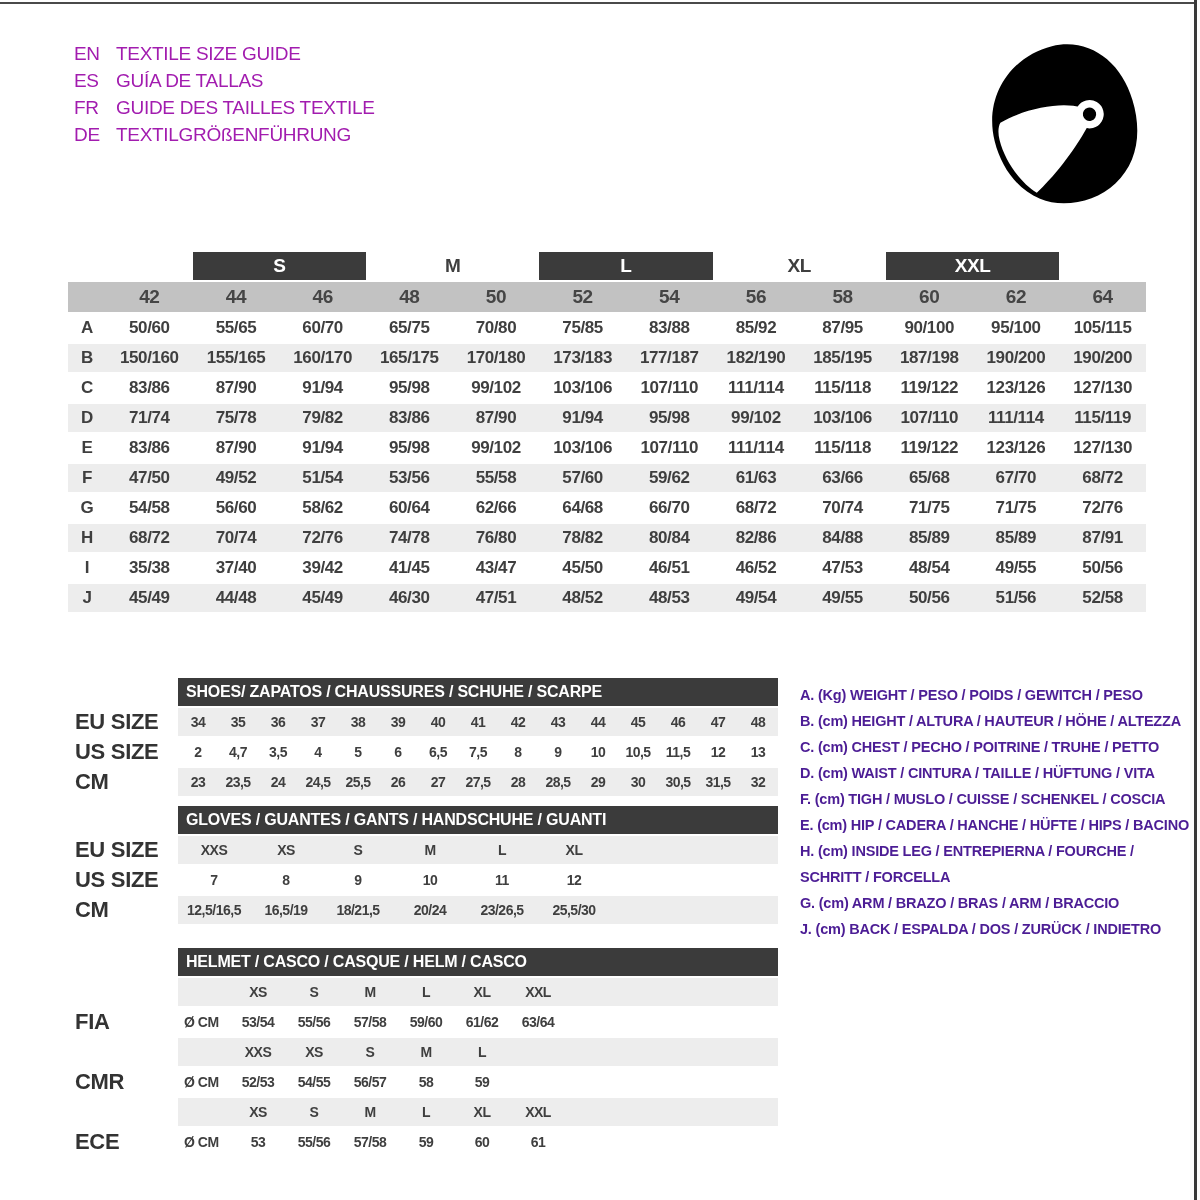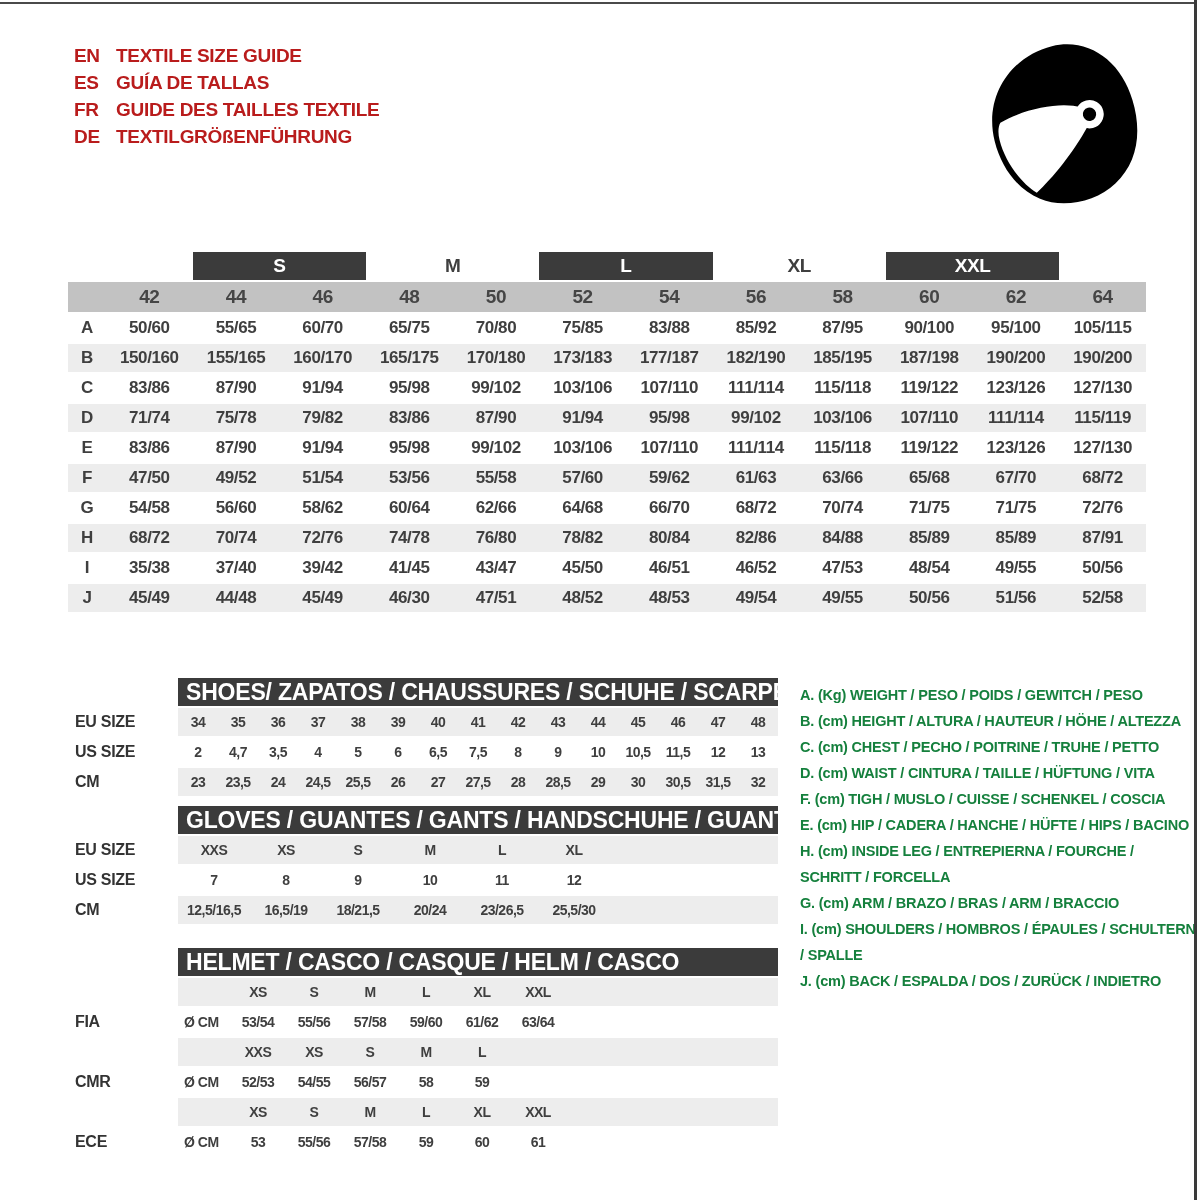--- a/index.html
+++ b/index.html
@@ -10,46 +10,46 @@
   }
   *{box-sizing:border-box;}
   html,body{margin:0;padding:0;}
   body{
     width:1200px;height:1200px;background:#fff;position:relative;
     font-family:"Liberation Sans",sans-serif;color:var(--text);
     overflow:hidden;
   }
   
   #langs{position:absolute;left:74px;top:40px;}
-  .lang-row{display:flex;height:27px;align-items:flex-end;font-size:19px;font-weight:700;letter-spacing:-0.3px;color:#b91c1c;}
+  .lang-row{display:flex;height:27px;align-items:center;font-size:19px;font-weight:400;letter-spacing:-0.3px;color:#a21caf;}
   .lang-code{width:42px;flex:0 0 42px;}
   
   .helmet-icon{position:absolute;left:980px;top:40px;width:172px;height:167px;}
   
   .mt{position:absolute;left:68px;top:250px;width:1078px;table-layout:fixed;border-collapse:separate;border-spacing:0 2px;}
   .mt td{padding:0;text-align:center;font-weight:700;font-size:17px;letter-spacing:-0.4px;height:28px;color:var(--text);white-space:nowrap;}
   .mt tr.groups td{height:28px;font-size:19px;}
   .mt td.grp.dark{background:var(--dark-bar);color:#fff;}
   .mt tr.band td{background:var(--band-gray);font-size:19px;height:30px;color:#454545;}
   .mt tr.stripe td{background:var(--stripe-gray);}
   
   .sub{position:absolute;left:68px;width:712px;}
   #shoes{top:678px;} #gloves{top:806px;} #helmet{top:948px;}
   .sub-grid{display:grid;grid-template-columns:110px 600px;grid-auto-rows:28px;row-gap:2px;}
-  .bar{background:var(--dark-bar);color:#fff;font-weight:700;font-size:23px;letter-spacing:-0.2px;display:flex;align-items:center;padding-left:8px;white-space:nowrap;}
-  .side-label{display:flex;align-items:center;font-weight:700;font-size:16px;letter-spacing:-0.3px;padding-left:7px;color:#333;white-space:nowrap;}
+  .bar{background:var(--dark-bar);color:#fff;font-weight:700;font-size:16px;letter-spacing:-0.2px;display:flex;align-items:center;padding-left:8px;white-space:nowrap;}
+  .side-label{display:flex;align-items:center;font-weight:700;font-size:22px;letter-spacing:-0.3px;padding-left:7px;color:#333;white-space:nowrap;}
   .row{display:grid;font-weight:700;font-size:14px;letter-spacing:-0.5px;color:var(--text);}
   .row > div{display:flex;align-items:center;justify-content:center;min-width:0;white-space:nowrap;}
   .row.gray{background:var(--stripe-gray);}
   .row.shoes-cols{grid-template-columns:repeat(15,1fr);}
   .row.glove-cols{grid-template-columns:repeat(6,72px) 1fr;}
   .row.helm-cols{grid-template-columns:52px repeat(6,56px) 1fr;}
   .row > div.unit{justify-content:flex-start;padding-left:6px;}
   
-  #legend{position:absolute;left:800px;top:682px;width:398px;font-weight:700;font-size:14.5px;line-height:26px;letter-spacing:-0.2px;color:#15803d;}
+  #legend{position:absolute;left:800px;top:682px;width:398px;font-weight:700;font-size:14.5px;line-height:26px;letter-spacing:-0.2px;color:#4c1d95;}
   
   .right-edge{position:absolute;left:1194px;top:0;width:3px;height:1200px;background:#3a3a3a;}
   .top-edge{position:absolute;left:0;top:2px;width:1197px;height:2px;background:#4a4a4a;}
 </style>
 </head>
 <body>
 
 <div class="page">
 
   <div id="langs">
@@ -446,19 +446,18 @@
 
   <div id="legend">
       <div class="legend-item">A. (Kg) WEIGHT / PESO / POIDS / GEWITCH / PESO</div>
       <div class="legend-item">B. (cm) HEIGHT / ALTURA / HAUTEUR / HÖHE / ALTEZZA</div>
       <div class="legend-item">C. (cm) CHEST / PECHO / POITRINE / TRUHE / PETTO</div>
       <div class="legend-item">D. (cm) WAIST / CINTURA / TAILLE / HÜFTUNG / VITA</div>
       <div class="legend-item">F. (cm) TIGH / MUSLO / CUISSE / SCHENKEL / COSCIA</div>
       <div class="legend-item">E. (cm) HIP / CADERA / HANCHE / HÜFTE / HIPS / BACINO</div>
       <div class="legend-item">H. (cm) INSIDE LEG / ENTREPIERNA / FOURCHE / SCHRITT / FORCELLA</div>
       <div class="legend-item">G. (cm) ARM / BRAZO / BRAS / ARM / BRACCIO</div>
-      <div class="legend-item">I. (cm) SHOULDERS / HOMBROS / ÉPAULES / SCHULTERN / SPALLE</div>
       <div class="legend-item">J. (cm) BACK / ESPALDA / DOS / ZURÜCK / INDIETRO</div>
     </div>
 
   <div class="top-edge"></div>
   <div class="right-edge"></div>
 </div>
 
 </body></html>

